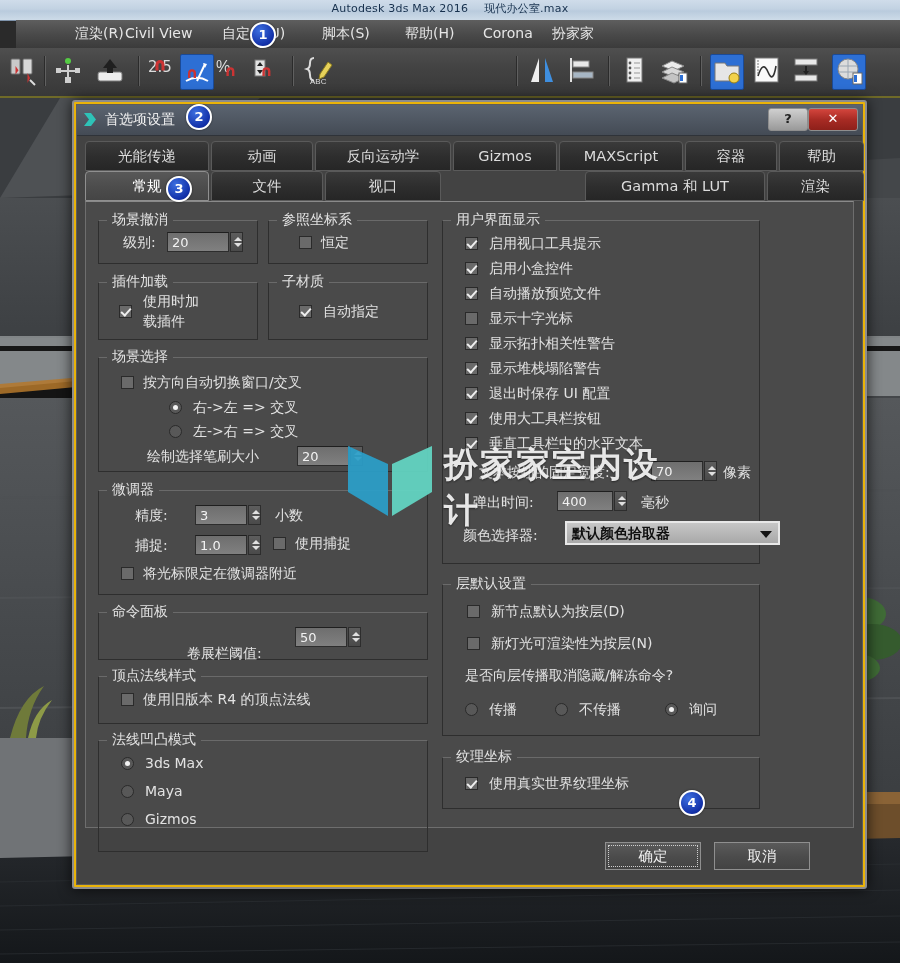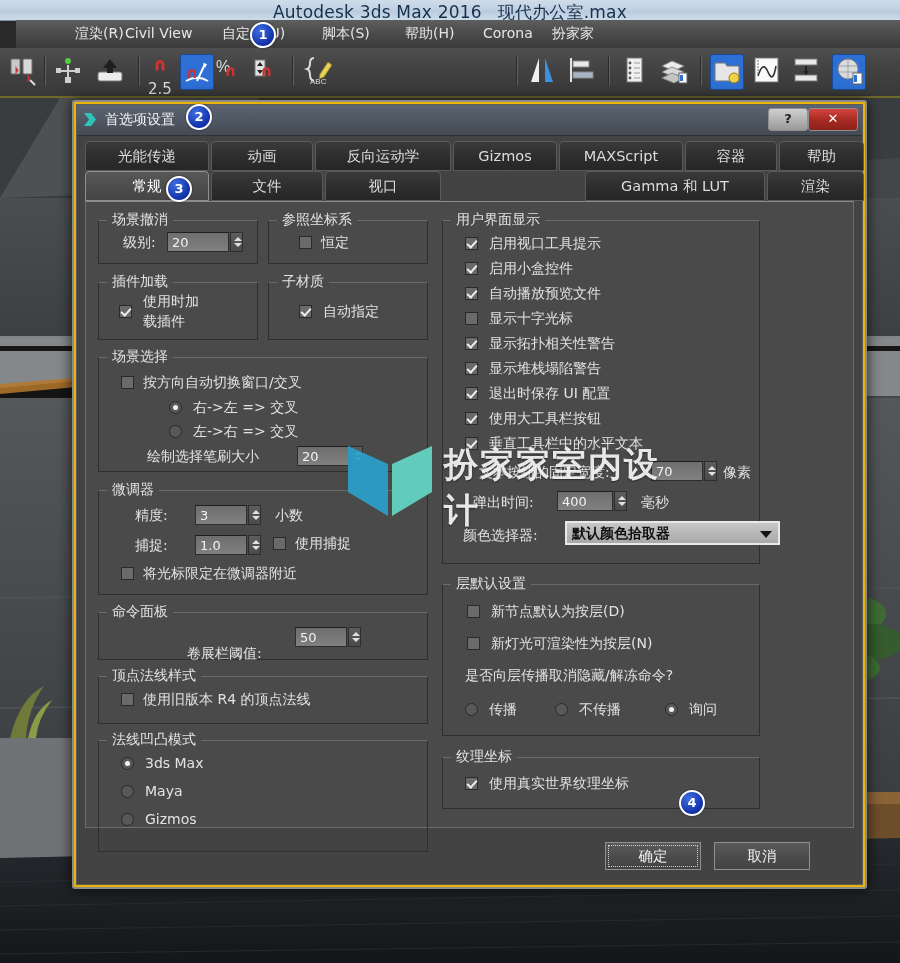--- a/index.html
+++ b/index.html
@@ -9,21 +9,21 @@
     background:#2a2a2a;
   }
   
   #win-titlebar{
     position:absolute;left:0;top:0;width:900px;height:20px;
     background:linear-gradient(to bottom,#cfdcea 0%,#c2d2e2 45%,#b9cbdd 55%,#cddbe8 100%);
     border-bottom:1px solid #7e93ab;
   }
   #win-title{
     position:absolute;left:0;top:1px;width:900px;text-align:center;
-    font-size:17px;color:#16304d;letter-spacing:.2px;white-space:nowrap;
+    font-size:11px;color:#16304d;letter-spacing:.2px;white-space:nowrap;
   }
   #win-title .fname{margin-left:16px;}
   
   #menubar{
     position:absolute;left:0;top:20px;width:900px;height:28px;
     background:linear-gradient(to bottom,#5e5e5e 0%,#4a4a4a 50%,#3b3b3b 100%);
     border-bottom:1px solid #262626;
     margin-left:16px;
   }
   #menubar .mi{
@@ -33,21 +33,21 @@
   
   #toolbar{
     position:absolute;left:0;top:48px;width:900px;height:48px;
     background:linear-gradient(to bottom,#4f4f4f 0%,#434343 40%,#383838 100%);
     border-bottom:2px solid #6f6a28;
   }
   .tb-btn{position:absolute;top:6px;width:32px;height:34px;}
   .tb-sep{position:absolute;top:8px;width:1px;height:30px;background:#2b2b2b;border-right:1px solid #606060;}
   .tb-ico{position:absolute;left:0;top:0;width:32px;height:32px;}
   .tb-hl{background:#2d6fd4;border:1px solid #1b4a96;border-radius:2px;}
-  .tb-label{position:absolute;color:#ddd;font-size:12px;margin-top:22px;}
+  .tb-label{position:absolute;color:#ddd;font-size:12px;}
   #setsel{
     position:absolute;left:358px;top:56px;width:150px;height:21px;
     background:linear-gradient(to bottom,#9d9d9d,#8a8a8a);
     border:2px inset #6a6a6a;box-sizing:border-box;
   }
   #setsel .txt{position:absolute;left:4px;top:2px;font-size:12.5px;color:#1b1b1b;}
   #setsel .arw{
     position:absolute;right:2px;top:2px;width:15px;height:15px;
     background:linear-gradient(to bottom,#cfcfcf,#a8a8a8);border:1px solid #6d6d6d;
   }

